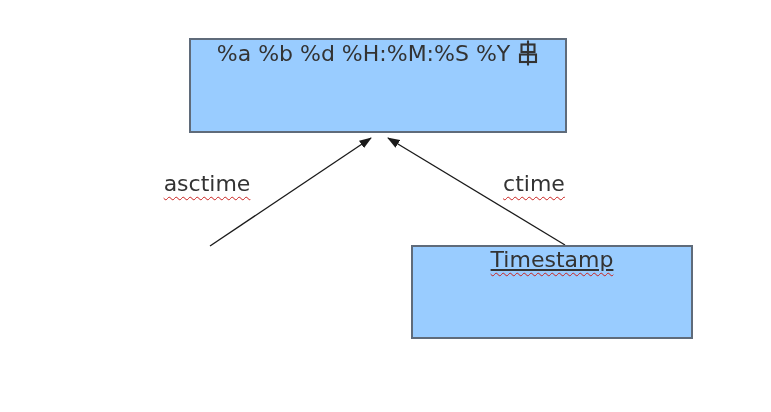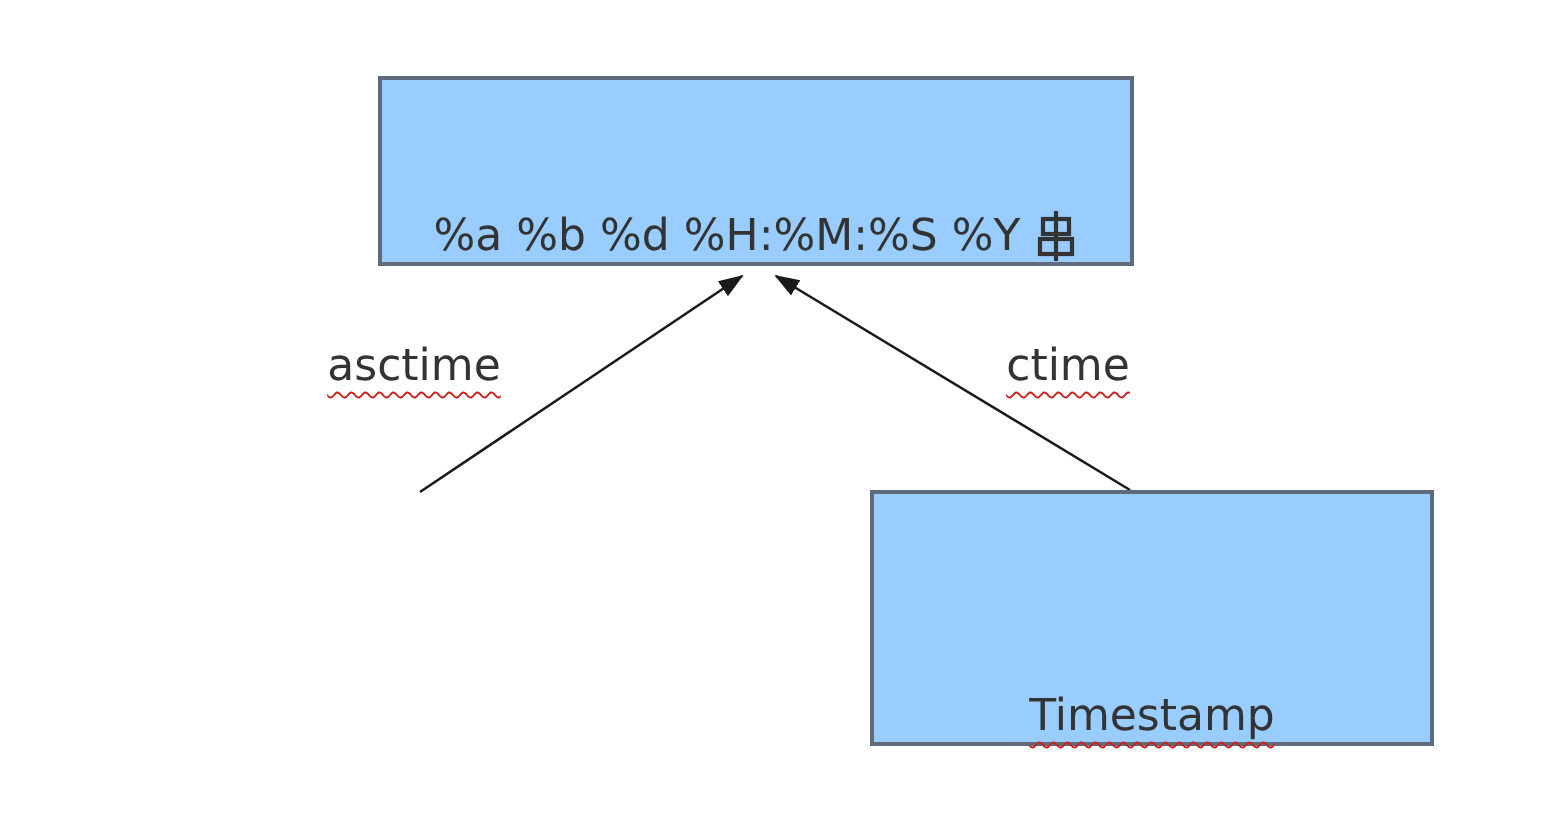--- a/index.html
+++ b/index.html
@@ -18,43 +18,44 @@
   .canvas {
     position: absolute;
     inset: 0;
   }
   .node {
     position: absolute;
     box-sizing: border-box;
     background: #99ccff;
     border: 2px solid #5f6b7a;
     display: flex;
-    align-items: flex-end;
+    align-items: flex-start;
     justify-content: center;
     font-size: 22px;
     color: #333333;
     white-space: nowrap;
   }
   .node-top {
     left: 189px;
     top: 38px;
     width: 378px;
     height: 95px;
   }
   .node-left {
     left: 57px;
     top: 246px;
     width: 282px;
     height: 112px;
   }
   .node-right {
-    left: 435px;
+    left: 411px;
     top: 245px;
     width: 282px;
-    height: 128px;
+    height: 94px;
+    text-decoration: underline;
   }
   .node-inner {
     display: flex;
     align-items: center;
     gap: 7px;
   }
   .cjk-glyph {
     display: block;
   }
   .edge-label {

